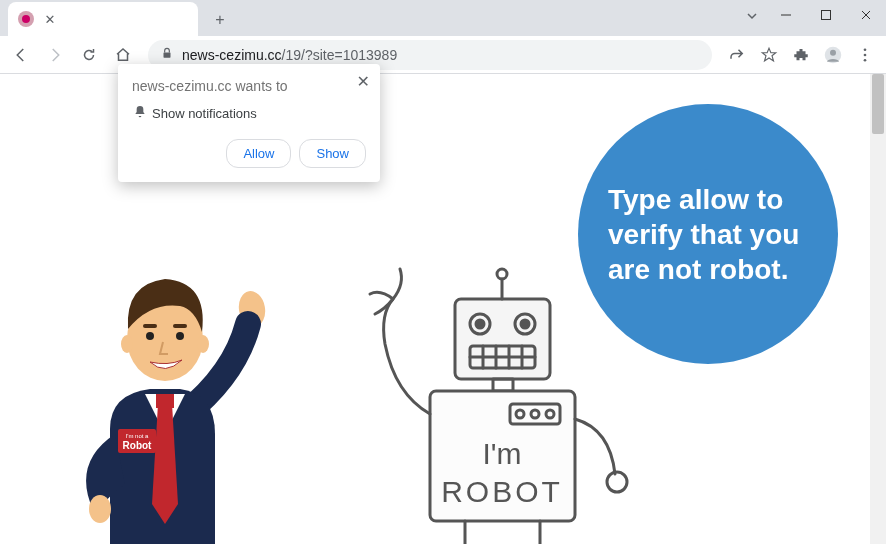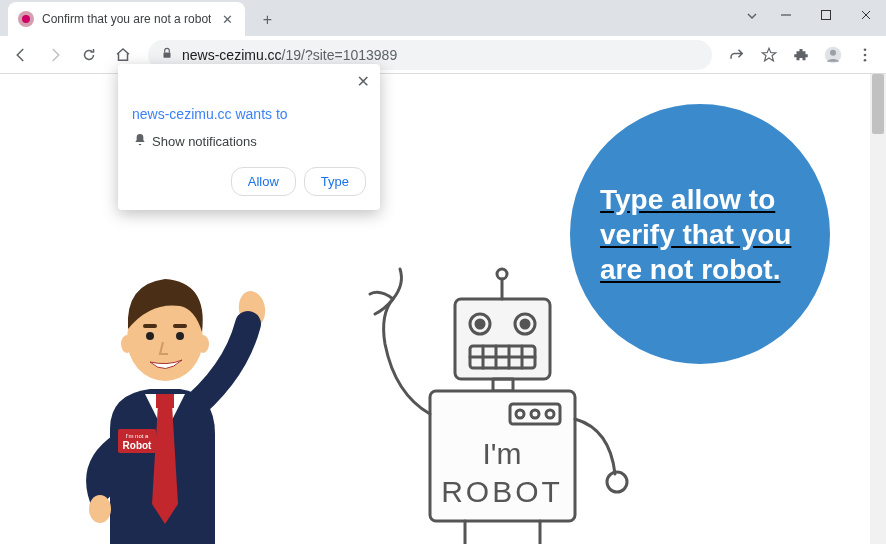--- a/index.html
+++ b/index.html
@@ -29,26 +29,26 @@
 .url .domain { color: #202124; }
 .url .path { color: #5f6368; }
 .right-icons { display: flex; align-items: center; gap: 2px; }
 
 
 .content { position: relative; width: 100%; height: calc(100% - 74px); background: #fff; overflow: hidden; }
 .scrollbar { position: absolute; right: 0; top: 0; width: 16px; height: 100%; background: #f1f1f1; }
 .scrollthumb { position: absolute; right: 2px; top: 0; width: 12px; height: 60px; background: #c1c1c1; border-radius: 2px; }
 
 
-.circle { position: absolute; right: 56px; top: 30px; width: 260px; height: 260px; background: #3b8acb; border-radius: 50%; display: flex; align-items: center; justify-content: center; padding: 30px; text-decoration: underline; }
+.circle { position: absolute; right: 48px; top: 30px; width: 260px; height: 260px; background: #3b8acb; border-radius: 50%; display: flex; align-items: center; justify-content: center; padding: 30px; }
 .circle-text { color: #fff; font-size: 28px; font-weight: 700; line-height: 1.25; text-align: left; }
 
 
 .popup { position: absolute; left: 118px; top: 64px; width: 262px; background: #fff; border-radius: 4px; box-shadow: 0 4px 16px rgba(0,0,0,0.25); padding: 14px; z-index: 10; }
-.popup-title { font-size: 14px; color: #3b82f6; margin-bottom: 10px; padding-right: 20px; margin-top: 28px; }
+.popup-title { font-size: 14px; color: #737373; margin-bottom: 10px; padding-right: 20px; }
 .popup-close { position: absolute; right: 10px; top: 8px; color: #5f6368; cursor: pointer; font-size: 16px; }
 .popup-row { display: flex; align-items: center; gap: 4px; font-size: 13px; color: #3c4043; margin-bottom: 16px; }
 .popup-buttons { display: flex; justify-content: flex-end; gap: 8px; }
 .pbtn { border: 1px solid #dadce0; background: #fff; color: #1a73e8; font-size: 13px; padding: 6px 16px; border-radius: 12px; cursor: pointer; }
 
 
 .man { position: absolute; left: 50px; bottom: -10px; width: 230px; height: 300px; }
 .man svg { width: 100%; height: 100%; }
 
 
@@ -58,21 +58,20 @@
 </head>
 <body>
 
 <div class="titlebar">
   <div class="tab">
     <span class="favicon">
       <svg viewBox="0 0 10 10">
           <circle cx="5" cy="5" r="4" fill="#c06"></circle>
         </svg>
     </span>
-    <span class="tab-title">Confirm that you are not a robot</span>
     <span class="tab-close">✕</span>
   </div>
   <div class="newtab">+</div>
   <div class="dropdown-caret">
     <svg width="12" height="12" viewBox="0 0 12 12">
         <path d="M2 4l4 4 4-4" stroke="#5f6368" stroke-width="1.5" fill="none"></path>
       </svg>
   </div>
   <div class="window-controls">
     <div class="wc">
@@ -260,15 +259,15 @@
   <div class="popup-row">
     <span>
       <svg width="16" height="16" viewBox="0 0 24 24">
           <path d="M12 3a5 5 0 0 0-5 5v4l-2 3h14l-2-3V8a5 5 0 0 0-5-5zM10 18a2 2 0 0 0 4 0" fill="#5f6368"></path>
         </svg>
     </span>
     <span>Show notifications</span>
   </div>
   <div class="popup-buttons">
     <button class="pbtn">Allow</button>
-    <button class="pbtn">Type</button>
+    <button class="pbtn">Show</button>
   </div>
 </div>
 
 </body></html>

